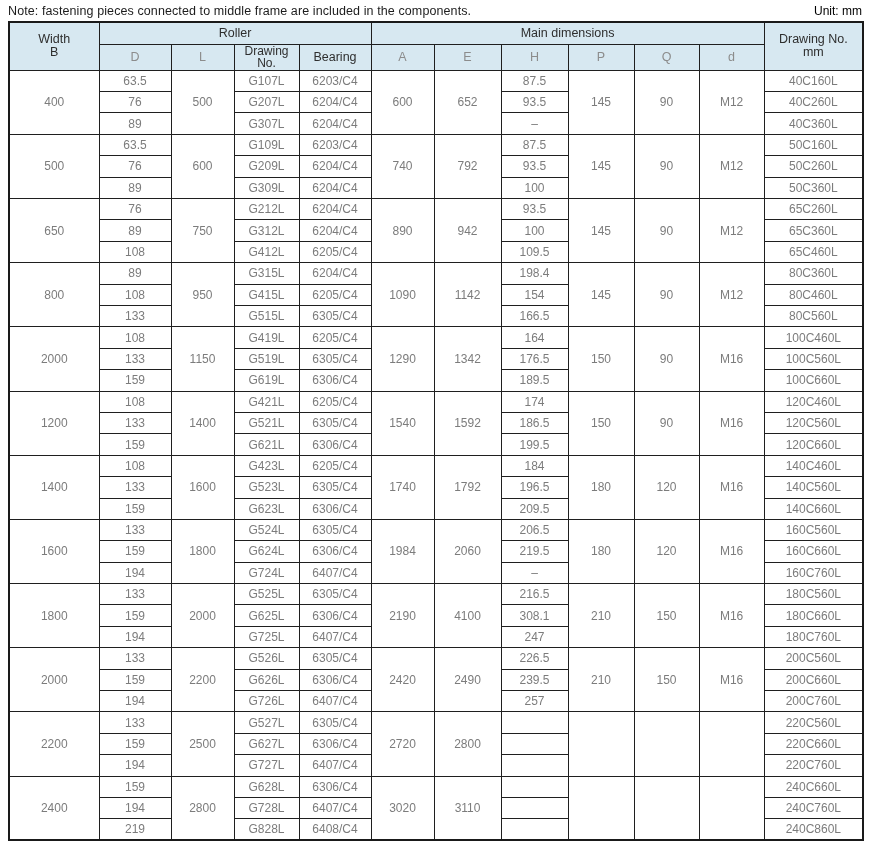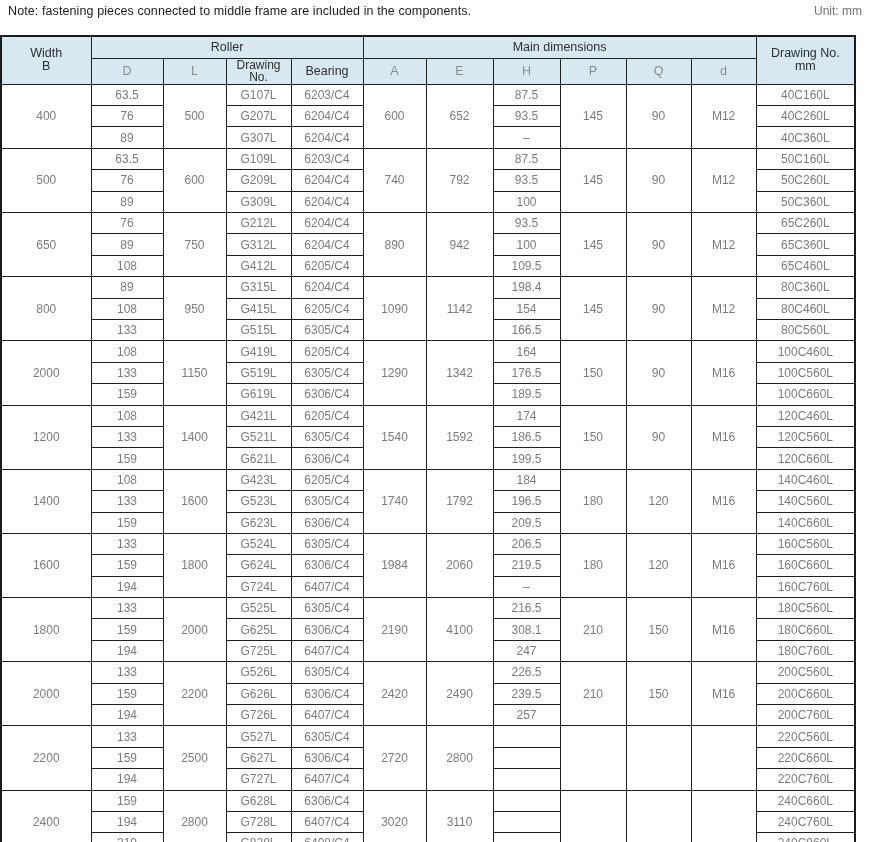--- a/index.html
+++ b/index.html
@@ -8,29 +8,30 @@
     height: 842px;
     box-sizing: border-box;
     font-family: "Liberation Sans", sans-serif;
     background: #ffffff;
     overflow: hidden;
   }
   .topbar {
     display: flex;
     justify-content: space-between;
     align-items: flex-start;
-    padding: 4px 8px 17px 8px;
+    padding: 4px 8px 3px 8px;
     font-size: 12.5px;
     color: #1c1c1c;
   }
   .note-text { letter-spacing: 0.1px; }
-  .unit-text { font-size: 12px; color: #737373; }
+  .unit-text { font-size: 12px; color: #000000; }
   table.spec {
     border-collapse: collapse;
     table-layout: fixed;
+    margin-left: 8px;
     width: 854px;
     border: 2px solid #1a1a1a;
   }
   table.spec th, table.spec td {
     border: 1px solid #1f1f1f;
     text-align: center;
     vertical-align: middle;
     padding: 0 2px;
     overflow: hidden;
     box-sizing: border-box;

